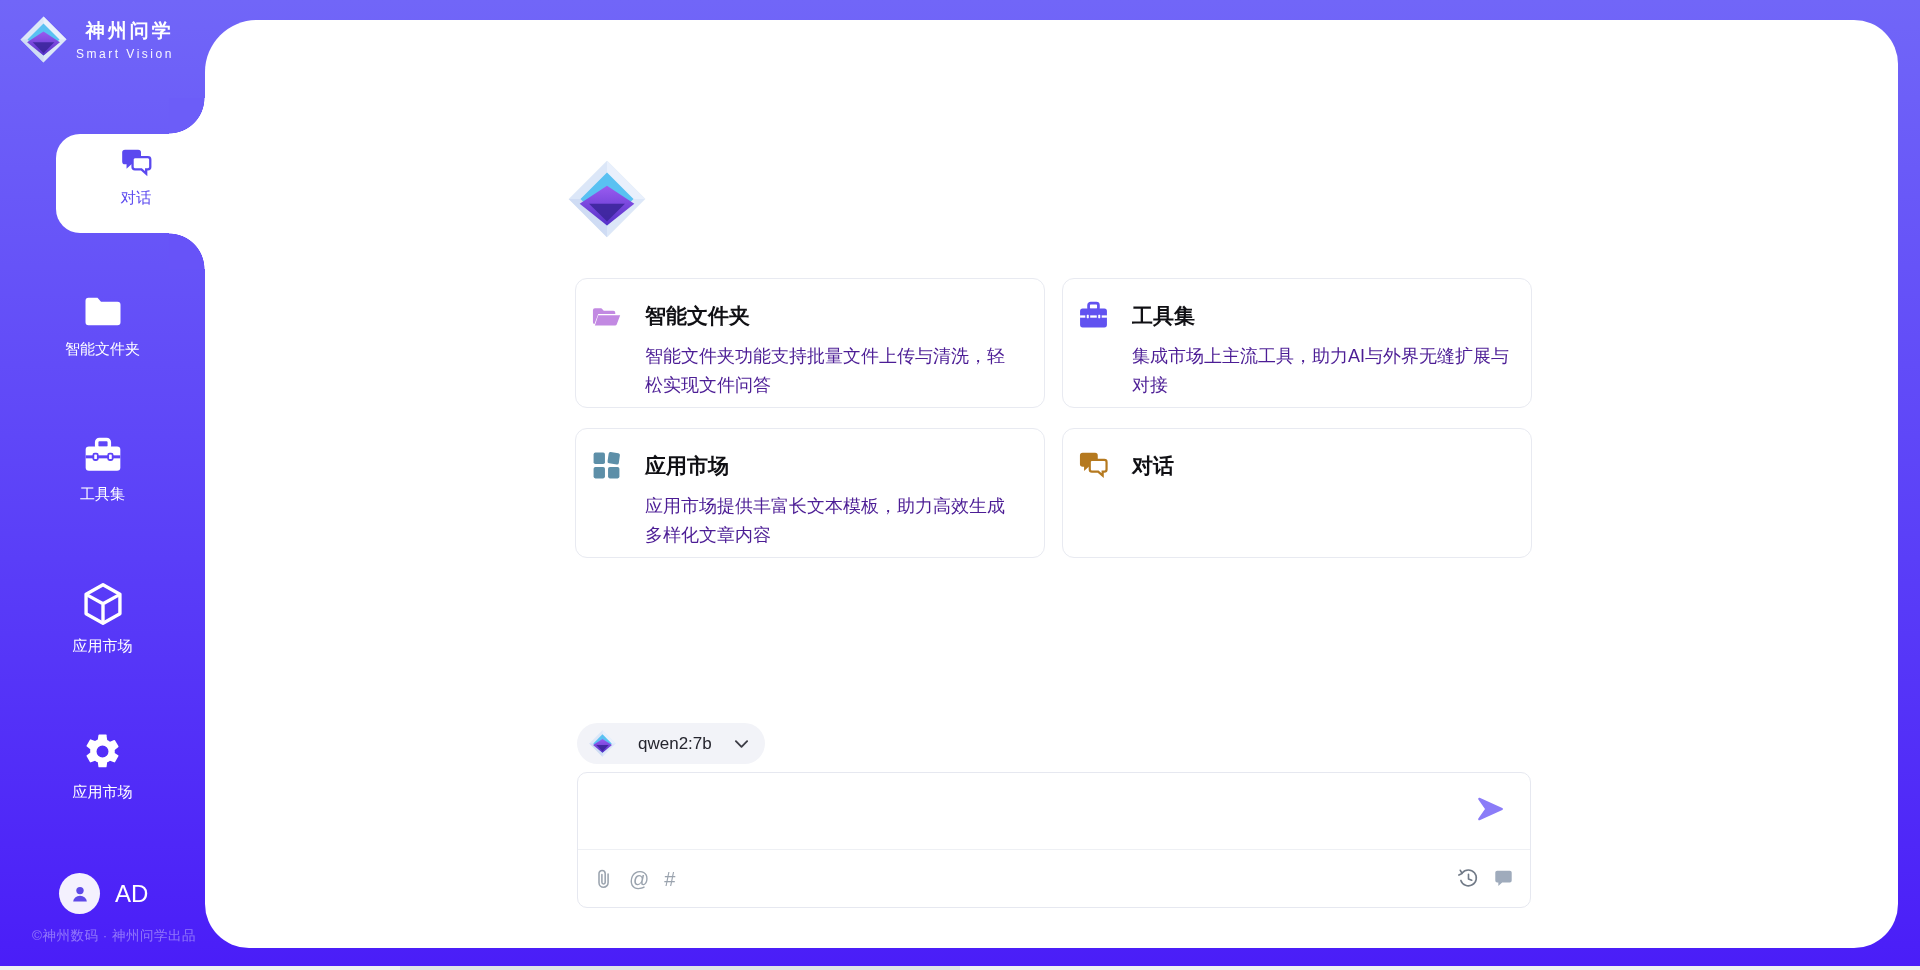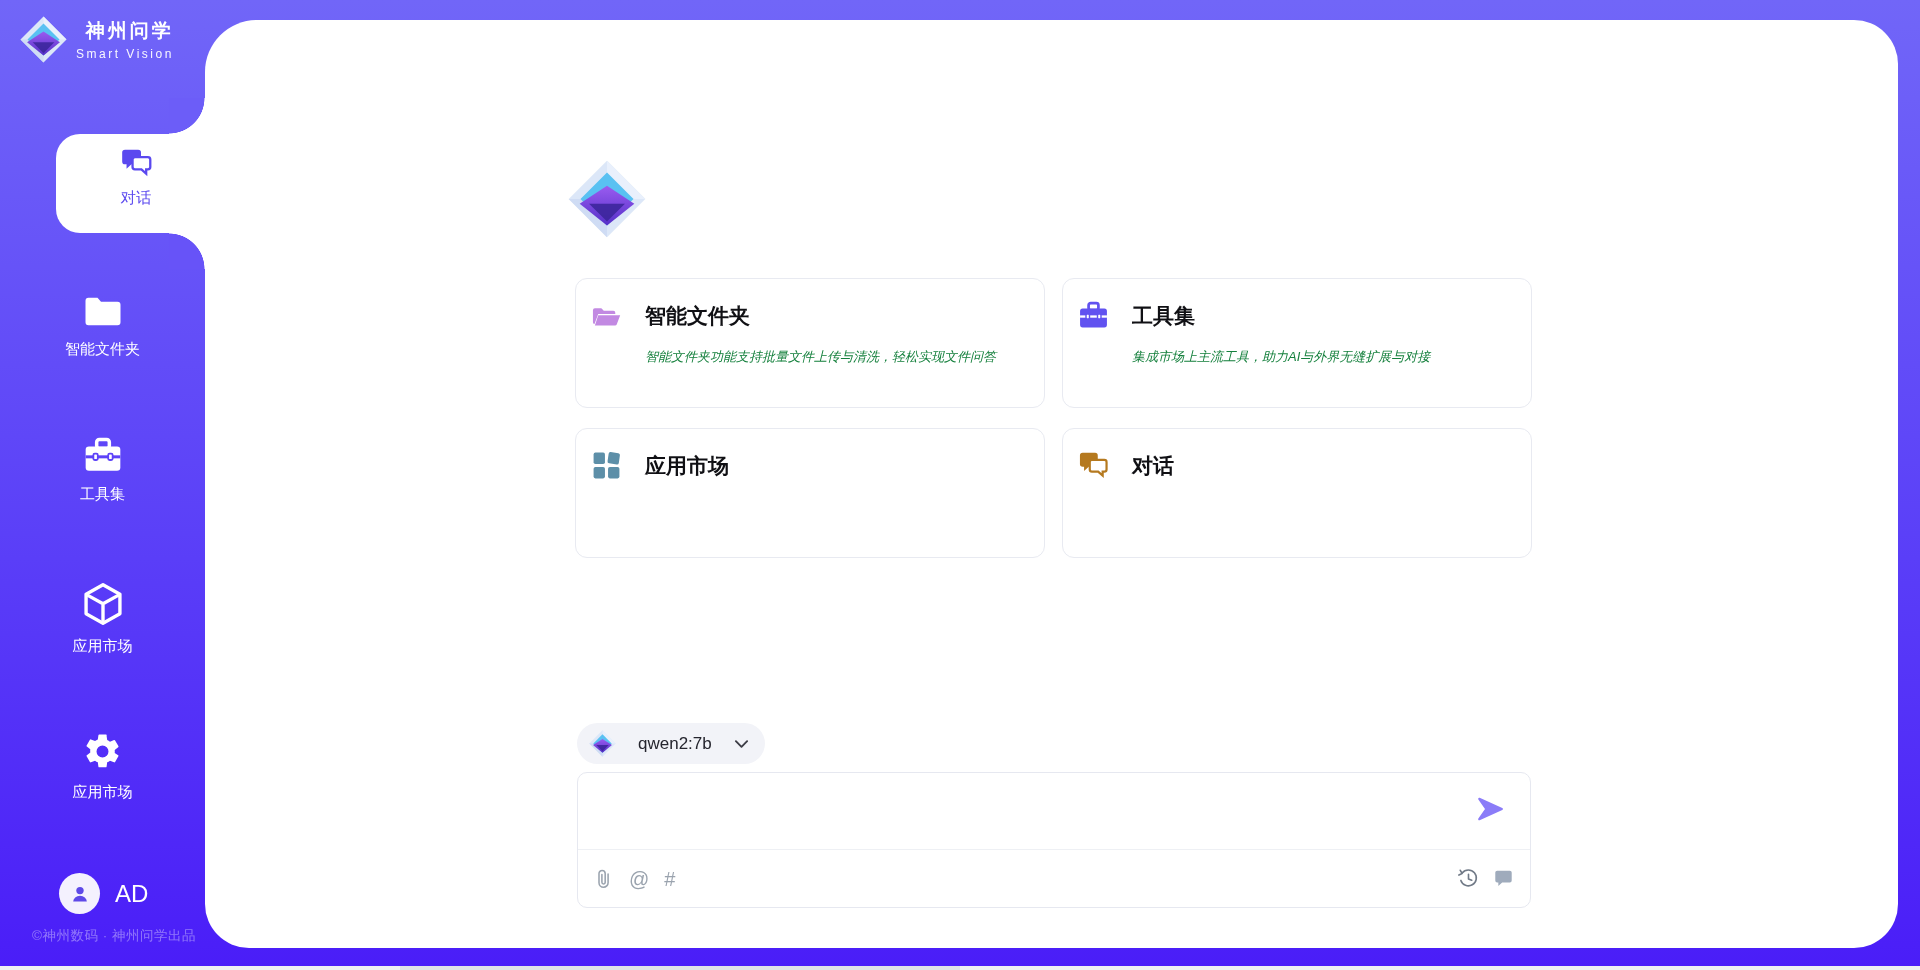--- a/index.html
+++ b/index.html
@@ -48,21 +48,21 @@
   .greeting .logo { width:78px; height:78px; }
   .greeting-title { font-size:26px; font-weight:bold; color:#141414; letter-spacing:.5px; }
 
   .cards { position:absolute; left:370px; top:258px; width:957px;
            display:grid; grid-template-columns:470px 470px; gap:20px 17px; }
   .card { height:130px; border:1px solid #e8eaf1; border-radius:12px; background:#fff;
           padding:21px 22px 0 15px; cursor:pointer; }
   .card-head { display:flex; align-items:center; gap:23px; }
   .card-head svg { width:31px; height:31px; flex:0 0 auto; }
   .card-title { font-size:21px; font-weight:bold; color:#101014; }
-  .card-desc { margin:11px 0 0 54px; font-size:13px; line-height:29px; color:#15803d;font-style:italic; }
+  .card-desc { margin:11px 0 0 54px; font-size:18px; line-height:29px; color:#4c1d95; }
 
   .model-pill { position:absolute; left:372px; top:703px; height:41px; border-radius:21px;
                 background:#f2f3f8; display:inline-flex; align-items:center;
                 padding:0 16px 0 12px; gap:22px; cursor:pointer; }
   .model-pill .logo { width:27px; height:27px; }
   .model-name { font-size:17px; color:#25252e; }
 
   .composer { position:absolute; left:372px; top:752px; width:954px; height:136px;
               border:1px solid #e6e8f0; border-radius:10px; background:#fff; }
   .composer textarea { position:absolute; left:20px; top:14px; width:860px; height:54px;
@@ -218,20 +218,21 @@
           <svg viewBox="0 0 24 24">
             <g fill="#5d8fa8">
               <rect x="2" y="2" width="8.8" height="8.8" rx="1.4"></rect>
               <rect x="13.2" y="2" width="8.8" height="8.8" rx="1.4" transform="rotate(8 17.6 6.4)"></rect>
               <rect x="2" y="13.2" width="8.8" height="8.8" rx="1.4"></rect>
               <rect x="13.2" y="13.2" width="8.8" height="8.8" rx="1.4"></rect>
             </g>
           </svg>
           <span class="card-title">应用市场</span>
         </div>
+        <div class="card-desc">应用市场提供丰富长文本模板，助力高效生成多样化文章内容</div>
       </div>
 
       <div class="card">
         <div class="card-head">
           <svg viewBox="0 0 24 22">
             <path d="M3.6 1.2 h9.6 a2.1 2.1 0 0 1 2.1 2.1 v6.6 a2.1 2.1 0 0 1 -2.1 2.1 H8.3 l-3.6 3.2 v-3.2 H3.6 a2.1 2.1 0 0 1 -2.1 -2.1 V3.3 A2.1 2.1 0 0 1 3.6 1.2 Z" fill="#b5791f"></path>
             <path d="M10.8 6.7 h9.6 a1.7 1.7 0 0 1 1.7 1.7 v5.6 a1.7 1.7 0 0 1 -1.7 1.7 h-1.3 v3.1 l-3.5 -3.1 h-4.8 a1.7 1.7 0 0 1 -1.7 -1.7 V8.4 a1.7 1.7 0 0 1 1.7 -1.7 Z" fill="#ffffff" stroke-width="1.7" stroke="#b5791f"></path>
           </svg>
           <span class="card-title">对话</span>
         </div>

